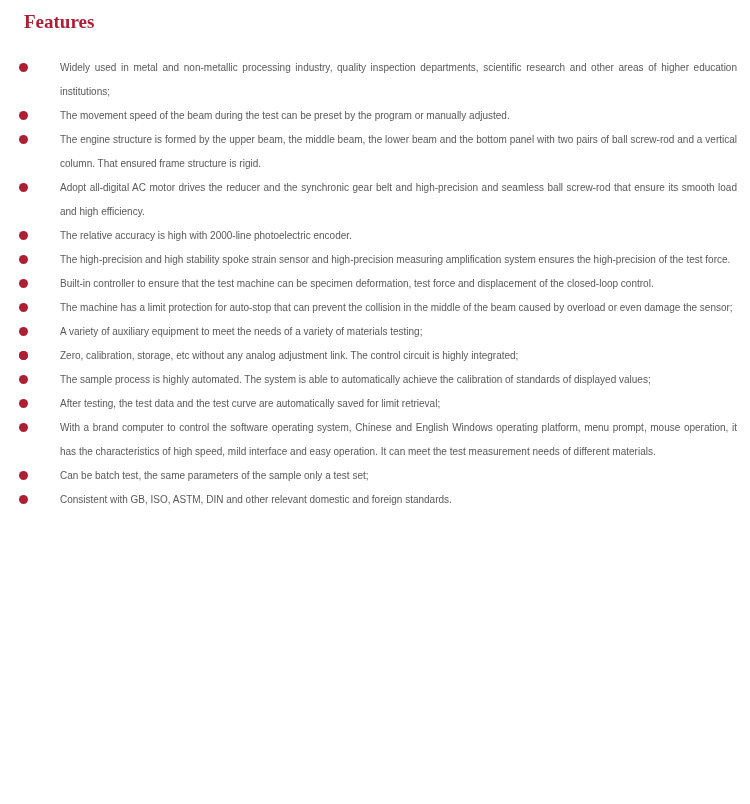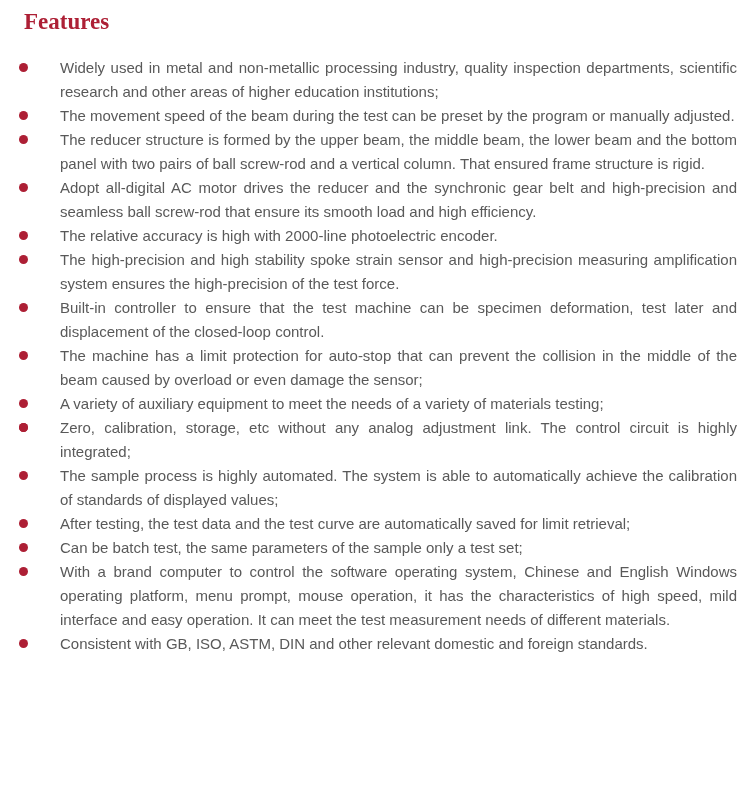--- a/index.html
+++ b/index.html
@@ -15,35 +15,35 @@
   }
   .page {
     width: 750px;
     height: 804px;
     background: #ffffff;
     box-sizing: border-box;
   }
   .features-heading {
     font-family: "Liberation Serif", serif;
     font-weight: bold;
-    font-size: 23px;
+    font-size: 19px;
     line-height: 28px;
     color: #AD1F35;
     margin: 8px 0 0 24px;
   }
   .features-list {
     list-style: none;
     margin: 20px 0 0 0;
     padding: 0;
   }
   .feature-item {
     position: relative;
     padding-left: 60px;
     padding-right: 13px;
-    font-size: 15px;
+    font-size: 10px;
     line-height: 24px;
     color: #595959;
     text-align: justify;
     text-align-last: left;
     -moz-text-align-last: left;
   }
   .bullet {
     position: absolute;
     left: 19px;
     top: 7px;
@@ -64,37 +64,37 @@
     <li class="feature-item">
       <span class="bullet"></span>
       <span>Widely used in metal and non-metallic processing industry, quality inspection departments, scientific research and other areas of higher education institutions;</span>
     </li>
     <li class="feature-item">
       <span class="bullet"></span>
       <span>The movement speed of the beam during the test can be preset by the program or manually adjusted.</span>
     </li>
     <li class="feature-item">
       <span class="bullet"></span>
-      <span>The reducer structure is formed by the upper beam, the middle beam, the lower beam and the bottom panel with two pairs of ball screw-rod and a vertical column. That ensured frame structure is rigid.</span>
+      <span>The engine structure is formed by the upper beam, the middle beam, the lower beam and the bottom panel with two pairs of ball screw-rod and a vertical column. That ensured frame structure is rigid.</span>
     </li>
     <li class="feature-item">
       <span class="bullet"></span>
       <span>Adopt all-digital AC motor drives the reducer and the synchronic gear belt and high-precision and seamless ball screw-rod that ensure its smooth load and high  efficiency.</span>
     </li>
     <li class="feature-item">
       <span class="bullet"></span>
       <span>The relative accuracy is high with 2000-line photoelectric encoder.</span>
     </li>
     <li class="feature-item">
       <span class="bullet"></span>
       <span>The high-precision and high stability spoke strain sensor and high-precision measuring amplification system ensures the high-precision of the test force.</span>
     </li>
     <li class="feature-item">
       <span class="bullet"></span>
-      <span>Built-in controller to ensure that the test machine can be specimen deformation, test later and displacement of the closed-loop control.</span>
+      <span>Built-in controller to ensure that the test machine can be specimen deformation, test force and displacement of the closed-loop control.</span>
     </li>
     <li class="feature-item">
       <span class="bullet"></span>
       <span>The machine has a limit protection for auto-stop that can prevent the collision in the middle of the beam caused by overload or even damage the sensor;</span>
     </li>
     <li class="feature-item">
       <span class="bullet"></span>
       <span>A variety of auxiliary equipment to meet the needs of a variety of materials testing;</span>
     </li>
     <li class="feature-item">
@@ -107,25 +107,25 @@
     <li class="feature-item">
       <span class="bullet"></span>
       <span>The sample process is highly automated. The system is able to automatically achieve the calibration of standards of displayed values;</span>
     </li>
     <li class="feature-item">
       <span class="bullet"></span>
       <span>After testing, the test data and the test curve are automatically saved for limit retrieval;</span>
     </li>
     <li class="feature-item">
       <span class="bullet"></span>
-      <span>Can be batch test, the same parameters of the sample only a test set;</span>
+      <span>With a brand computer to control the software operating system, Chinese and English Windows operating platform, menu prompt, mouse operation, it has the characteristics of high speed, mild interface and easy operation. It can meet the test measurement needs of different materials.</span>
     </li>
     <li class="feature-item">
       <span class="bullet"></span>
-      <span>With a brand computer to control the software operating system, Chinese and English Windows operating platform, menu prompt, mouse operation, it has the characteristics of high speed, mild interface and easy operation. It can meet the test measurement needs of different materials.</span>
+      <span>Can be batch test, the same parameters of the sample only a test set;</span>
     </li>
     <li class="feature-item">
       <span class="bullet"></span>
       <span>Consistent with GB, ISO, ASTM, DIN and other relevant domestic and foreign standards.</span>
     </li>
   </ul>
 
 </div>
 
 </body></html>

